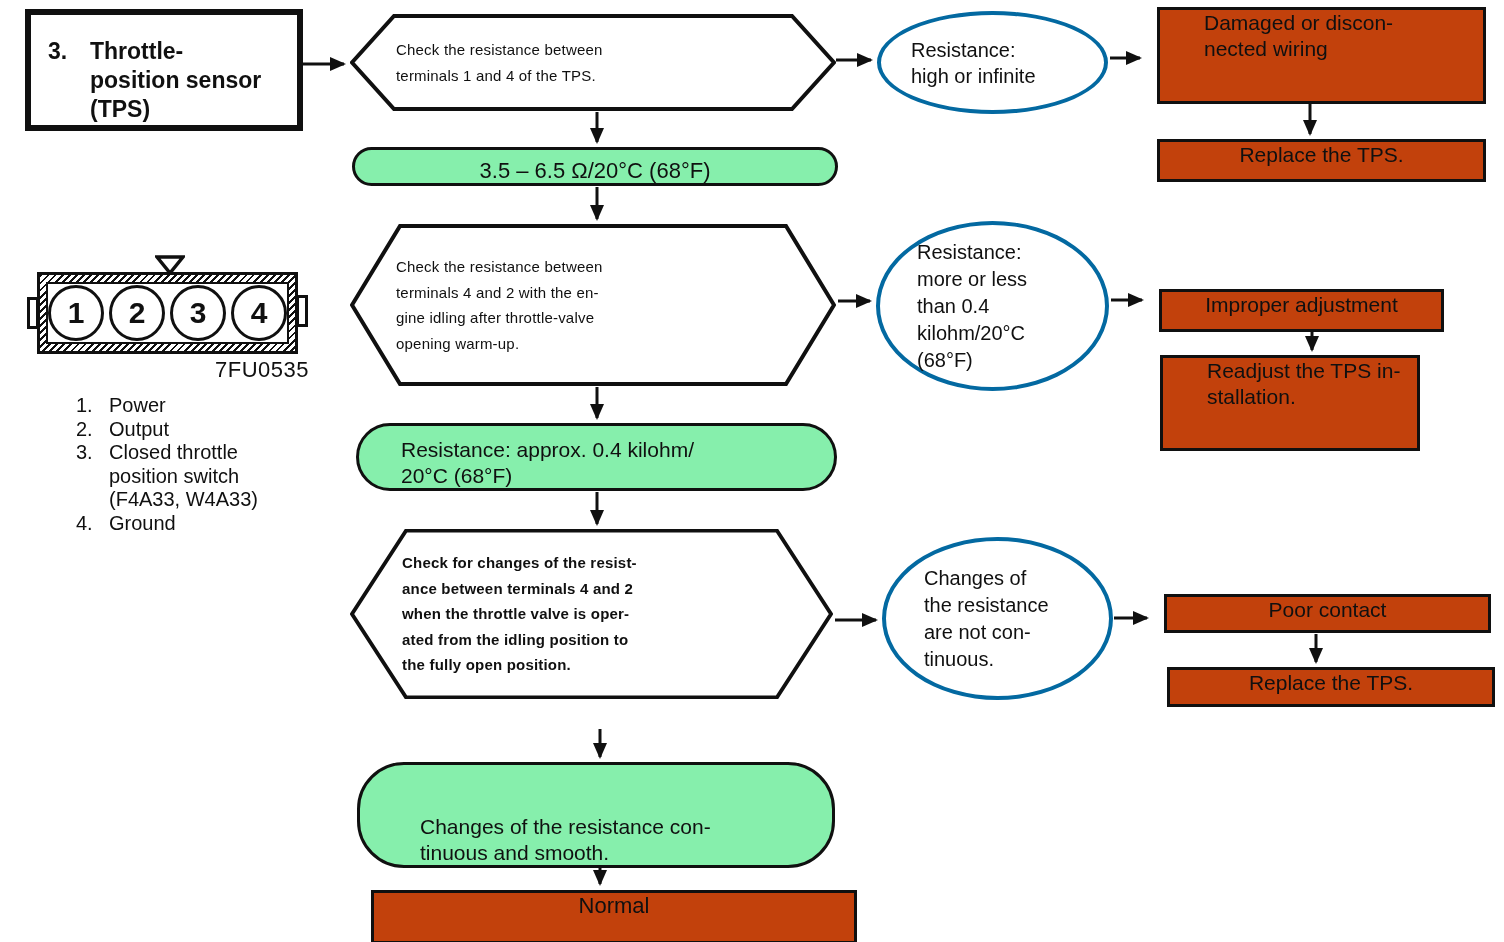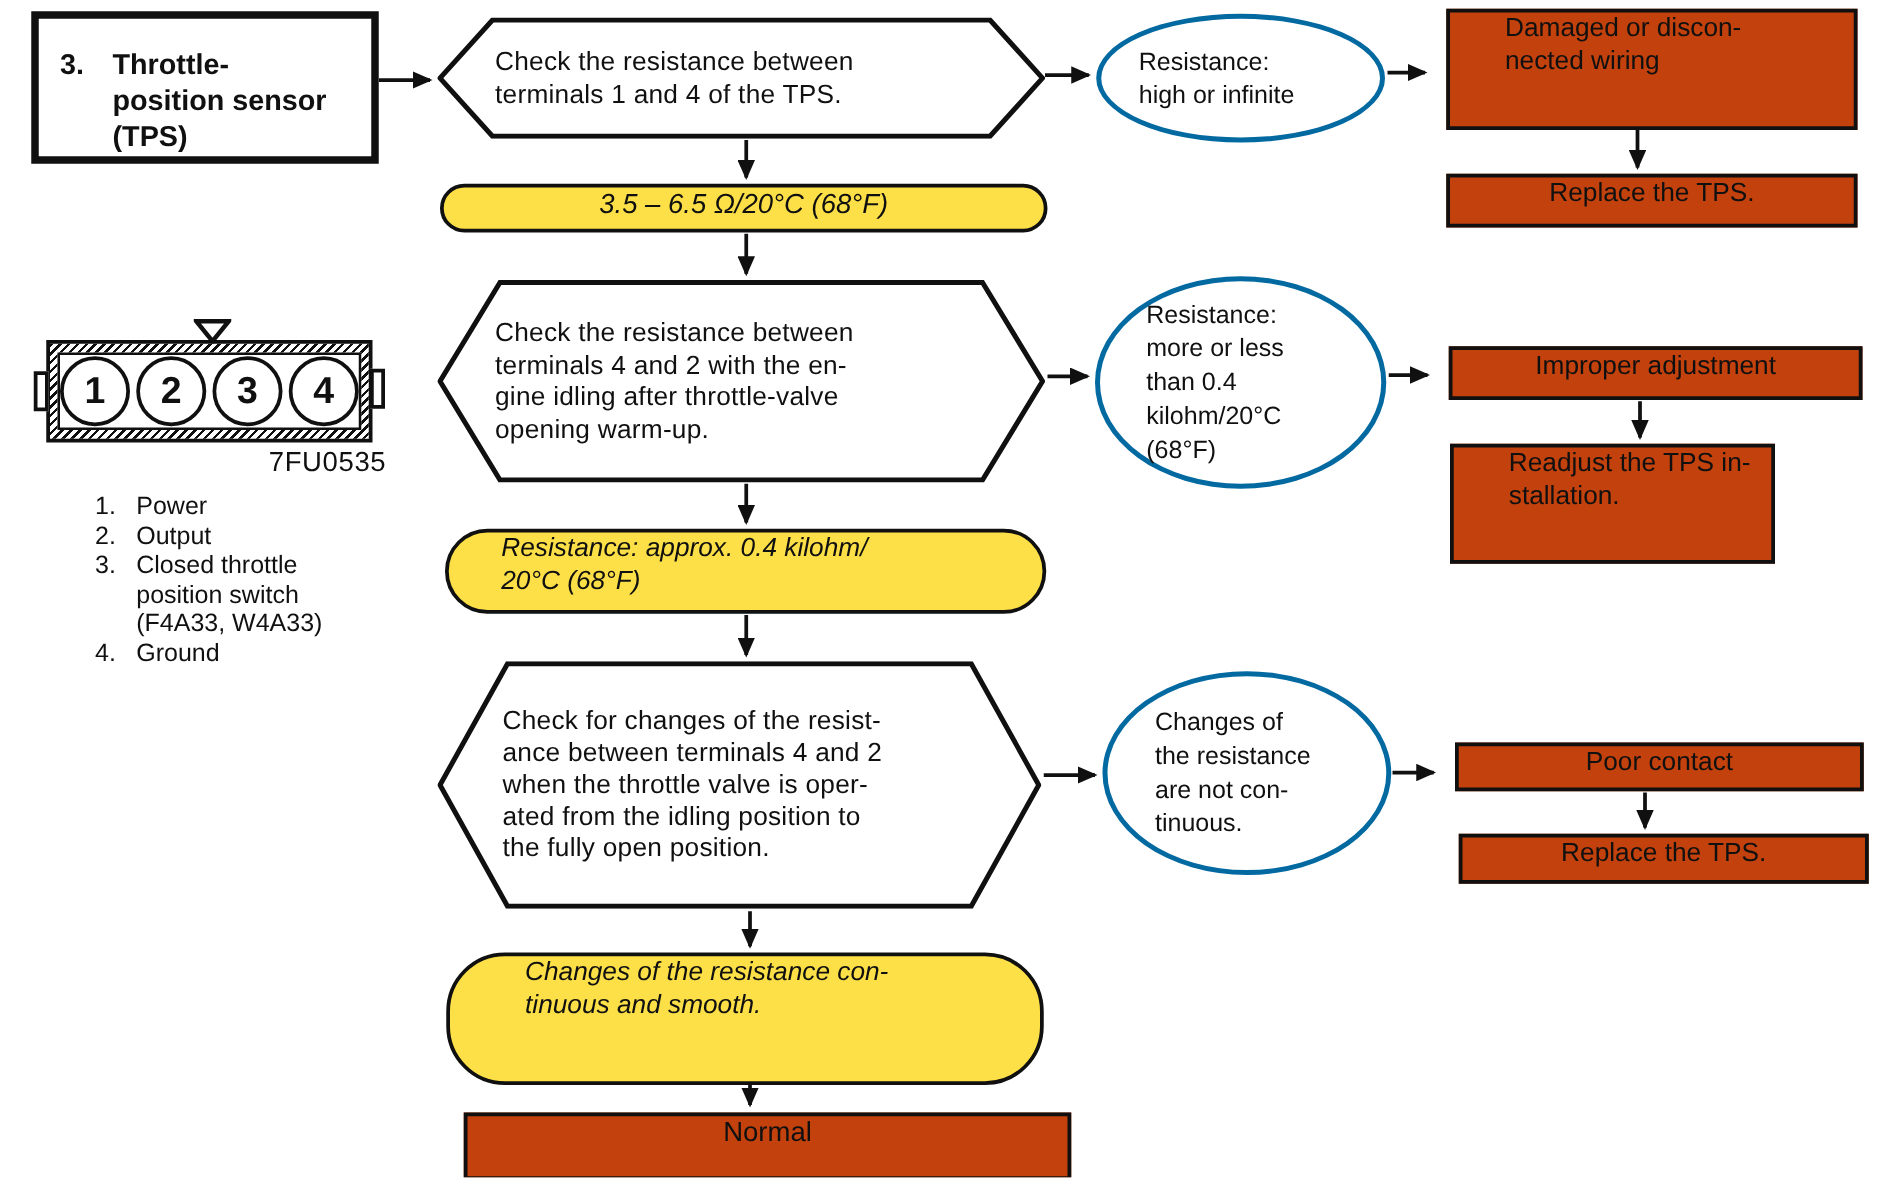--- a/index.html
+++ b/index.html
@@ -6,23 +6,23 @@
   #canvas{
     position:relative;width:1504px;height:942px;background:#fff;
     font-family:"Liberation Sans","DejaVu Sans",sans-serif;color:#101010;
     overflow:hidden;
   }
   .node{position:absolute;box-sizing:border-box;}
   .ml{white-space:pre-line;}
   
   .hex svg{position:absolute;left:0;top:0;width:100%;height:100%;}
   .hex .txt{position:relative;height:100%;display:flex;flex-direction:column;justify-content:center;
-    font-size:21px;line-height:25.5px;letter-spacing:.2px;}
-  
-  .pill{border:3.5px solid #101010;border-radius:48px;background:#fde047;display:flex;align-items:flex-start;font-style:italic;}
+    font-size:15px;line-height:25.5px;letter-spacing:.2px;}
+  
+  .pill{border:3.5px solid #101010;border-radius:48px;background:#86efac;display:flex;align-items:flex-end;}
   .pill.center{justify-content:center;}
   .pill .txt{font-size:21px;line-height:25.5px;}
   
   .rect{border:3.5px solid #101010;background:#c2410c;display:flex;align-items:flex-start;margin-left:12px;}
   .rect.center{justify-content:center;}
   .rect .txt{font-size:21px;line-height:26px;}
   
   .ell{border:4px solid #0369a1;border-radius:50%;background:#fff;display:flex;align-items:center;}
   .ell .txt{font-size:20px;line-height:26px;}
   
@@ -123,35 +123,35 @@
   </div>
 
   <div class="node ell" style="left:876px;top:221px;width:233px;height:170px;">
     <div class="txt ml" style="padding-left:37px;line-height:27px;">Resistance:
 more or less
 than 0.4
 kilohm/20°C
 (68°F)</div>
   </div>
 
-  <div class="node rect center" style="left:1147px;top:277px;width:331px;height:43px;">
+  <div class="node rect center" style="left:1147px;top:289px;width:285px;height:43px;">
     <div class="txt">Improper adjustment</div>
   </div>
 
   <div class="node rect" style="left:1148px;top:355px;width:260px;height:96px;">
     <div class="txt ml" style="padding-left:44px;">Readjust the TPS in-
 stallation.</div>
   </div>
 
   <div class="node pill" style="left:356px;top:423px;width:481px;height:68px;border-radius:34px;">
     <div class="txt ml" style="padding-left:42px;">Resistance: approx. 0.4 kilohm/
 20°C (68°F)</div>
   </div>
 
-  <div class="node hex" style="left:350px;top:529px;width:483px;height:198px;">
+  <div class="node hex" style="left:350px;top:529px;width:483px;height:170px;font-weight:bold;">
     <svg viewBox="0 0 483 198" preserveAspectRatio="none">
       <polygon points="56,2 427,2 481,99 427,196 56,196 2,99" fill="#fff" stroke="#101010" stroke-width="4"></polygon>
     </svg>
     <div class="txt ml" style="padding-left:52px;">Check for changes of the resist-
 ance between terminals 4 and 2
 when the throttle valve is oper-
 ated from the idling position to
 the fully open position.</div>
   </div>
 

